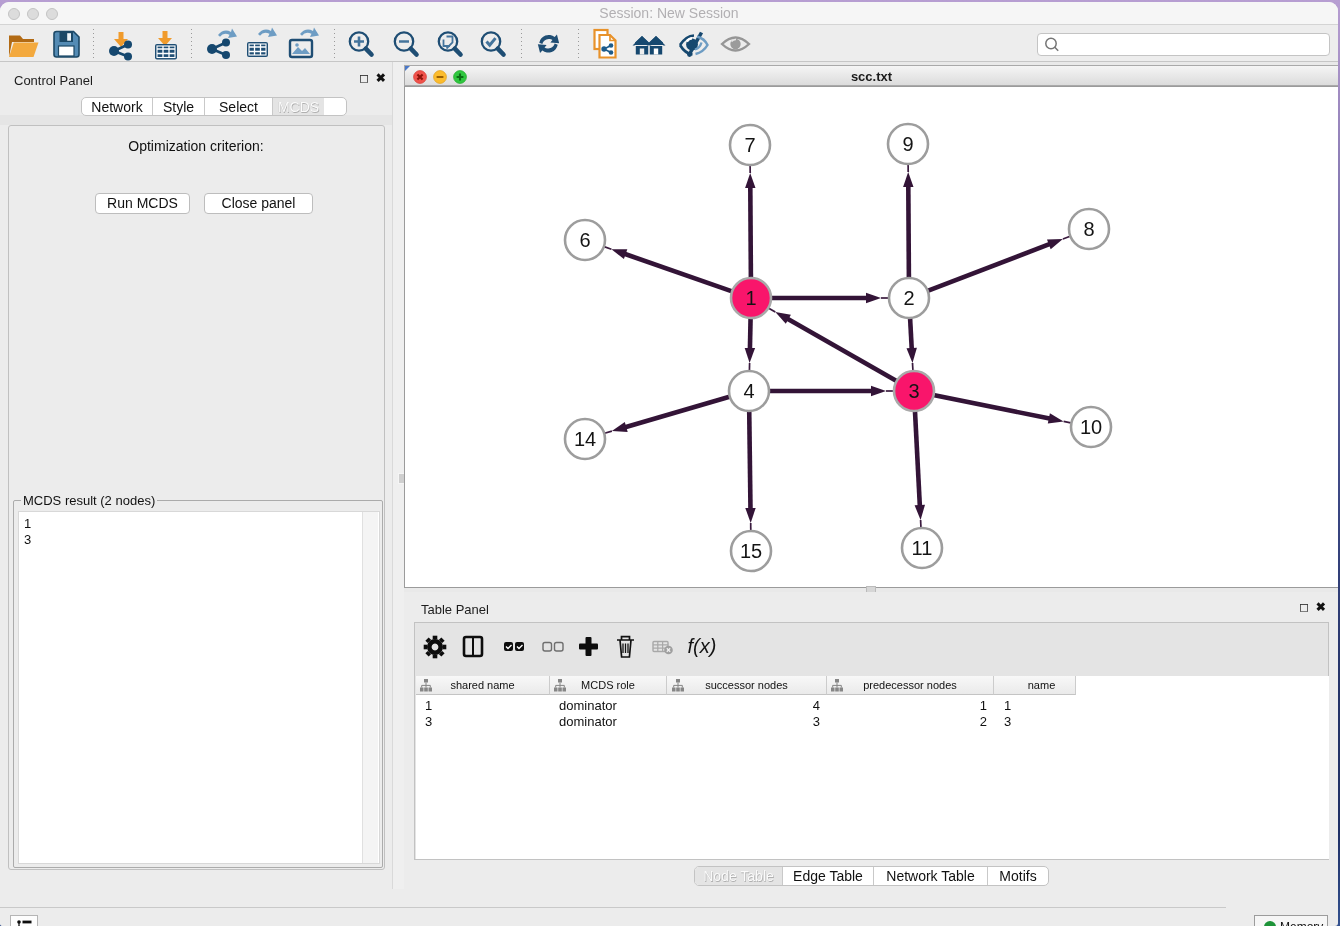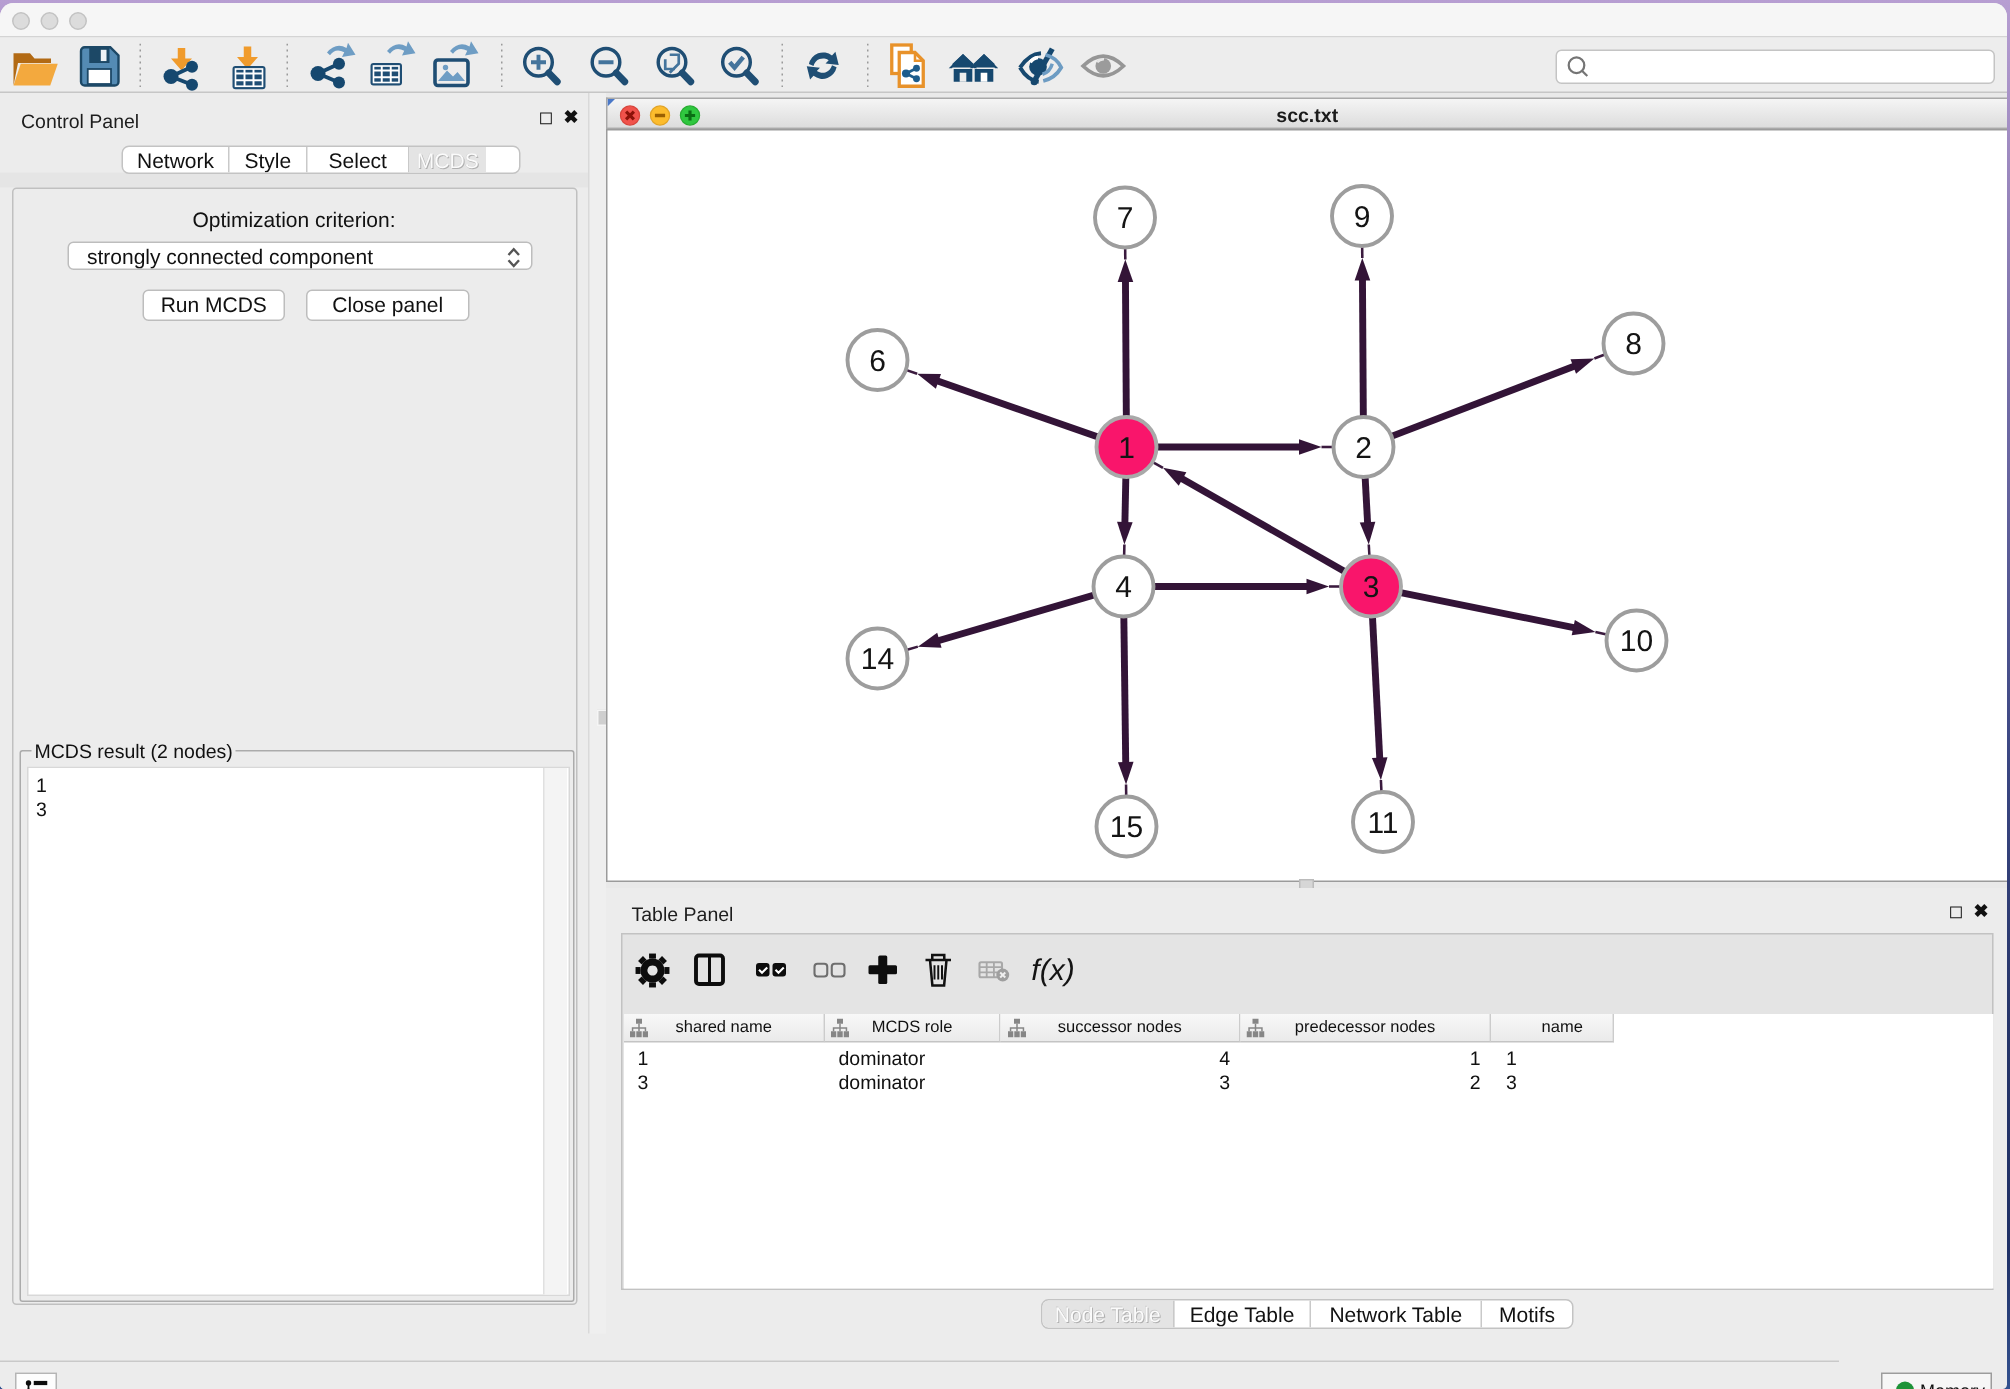--- a/index.html
+++ b/index.html
@@ -72,20 +72,21 @@
 #membtn .dot{position:absolute;left:9px;top:5px;width:12px;height:12px;border-radius:50%;background:#1d9338;}
 #membtn .mtx{position:absolute;left:25px;top:4px;}
 </style>
 </head>
 <body>
 <div id="win">
   <div id="titlebar">
     <div class="tl t1"></div>
       <div class="tl t2"></div>
       <div class="tl t3"></div>
+    <div id="wtitle">Session: New Session</div>
   </div>
   <div id="toolbar">
   <svg width="800" height="37" viewBox="0 0 800 37">
 
     <g>
       <path d="M9 32 V10.5 h11 l3 3.5 h11 V17 H12 Z" fill="#b26a14"></path>
       <path d="M9 32 l4.8 -14.5 h24.7 l-5 14.5 Z" fill="#f3a93e"></path>
     </g>
 
     <g>
@@ -221,24 +222,20 @@
     <div class="pbtns" style="left:359px;top:9px;">◻&nbsp;&nbsp;<b>✖</b></div>
     <div id="cpband"></div>
     <div id="cppane"></div>
     <div class="seg" id="cptabs">
       <div class="w1">Network</div>
         <div class="w2">Style</div>
         <div class="w3">Select</div>
         <div class="w4 sel">MCDS</div>
     </div>
     <div id="optlabel">Optimization criterion:</div>
-    <div id="combo">strongly connected component<svg style="position:absolute;right:6px;top:2px;" width="11" height="15">
-          <path d="M2 6 L5.5 2.2 L9 6" fill="none" stroke="#555" stroke-width="1.6"></path>
-          <path d="M2 9.5 L5.5 13.3 L9 9.5" fill="none" stroke="#555" stroke-width="1.6"></path>
-        </svg></div>
     <div class="btn" id="runbtn">Run MCDS</div>
     <div class="btn" id="closebtn">Close panel</div>
     <div id="fset">
       <legend>MCDS result (2 nodes)</legend>
       <div id="fsetin">
         <div class="sb"></div>
         <div class="ln" style="top:4px;">1</div>
         <div class="ln" style="top:20px;">3</div>
       </div>
     </div>

